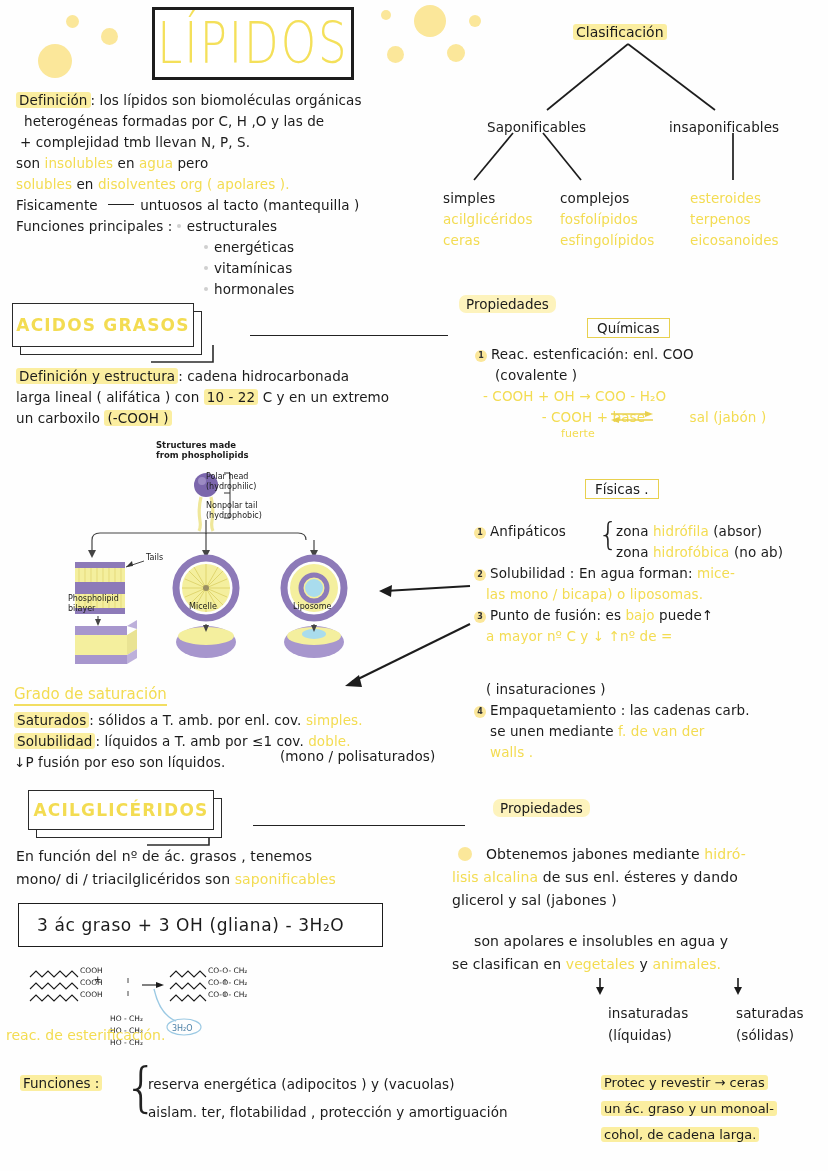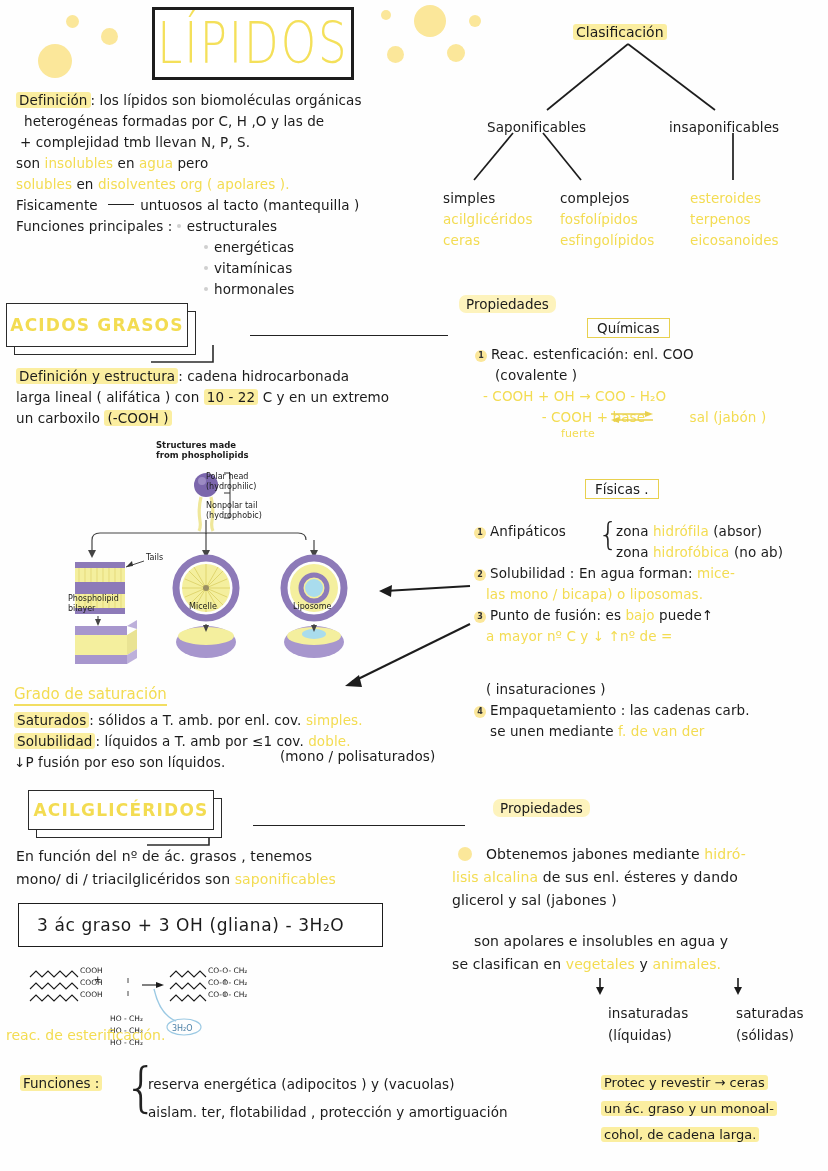--- a/index.html
+++ b/index.html
@@ -125,21 +125,21 @@
     <div class="yel">fosfolípidos</div>
     <div class="yel">esfingolípidos</div>
   </div>
 
   <div class="abs txt" style="left:690px;top:188px;line-height:21px;">
     <div class="yel">esteroides</div>
     <div class="yel">terpenos</div>
     <div class="yel">eicosanoides</div>
   </div>
 
-  <div class="sec-box" style="left:6px;top:303px;width:190px;height:52px;padding-left:16px;">
+  <div class="sec-box" style="left:12px;top:303px;width:190px;height:52px;padding-left:16px;">
     <div class="b1" style="width:180px;height:42px;"></div>
     <div class="b2" style="width:180px;height:42px;">
       <span class="lbl">ACIDOS  GRASOS</span>
     </div>
   </div>
   <div class="rule" style="left:250px;top:335px;width:198px;"></div>
 
   <div class="abs txt" style="left:16px;top:366px;width:420px;">
     <div>
       <span class="hi">Definición y estructura</span><span>: cadena hidrocarbonada</span>
@@ -310,20 +310,21 @@
     </div>
     <div class="yel" style="padding-left:12px;">a mayor  nº C   y   ↓   ↑nº de  =</div>
     <div style="padding-left:12px;margin-top:32px;">( insaturaciones )</div>
 
     <div>
       <span class="numb">4</span><span>Empaquetamiento : las  cadenas carb.</span>
     </div>
     <div style="padding-left:16px;">
       <span>se unen mediante </span><span class="yel">f. de van der</span>
     </div>
+    <div class="yel" style="padding-left:16px;">walls .</div>
   </div>
 
   <svg class="ov">
 
     <path d="M628,44 L547,110" stroke="#1d1d1d" stroke-width="1.7" fill="none"></path>
     <path d="M628,44 L715,110" stroke="#1d1d1d" stroke-width="1.7" fill="none"></path>
     <path d="M513,133 L474,180" stroke="#1d1d1d" stroke-width="1.7" fill="none"></path>
     <path d="M543,133 L581,180" stroke="#1d1d1d" stroke-width="1.7" fill="none"></path>
     <path d="M733,133 L733,180" stroke="#1d1d1d" stroke-width="1.7" fill="none"></path>
 

